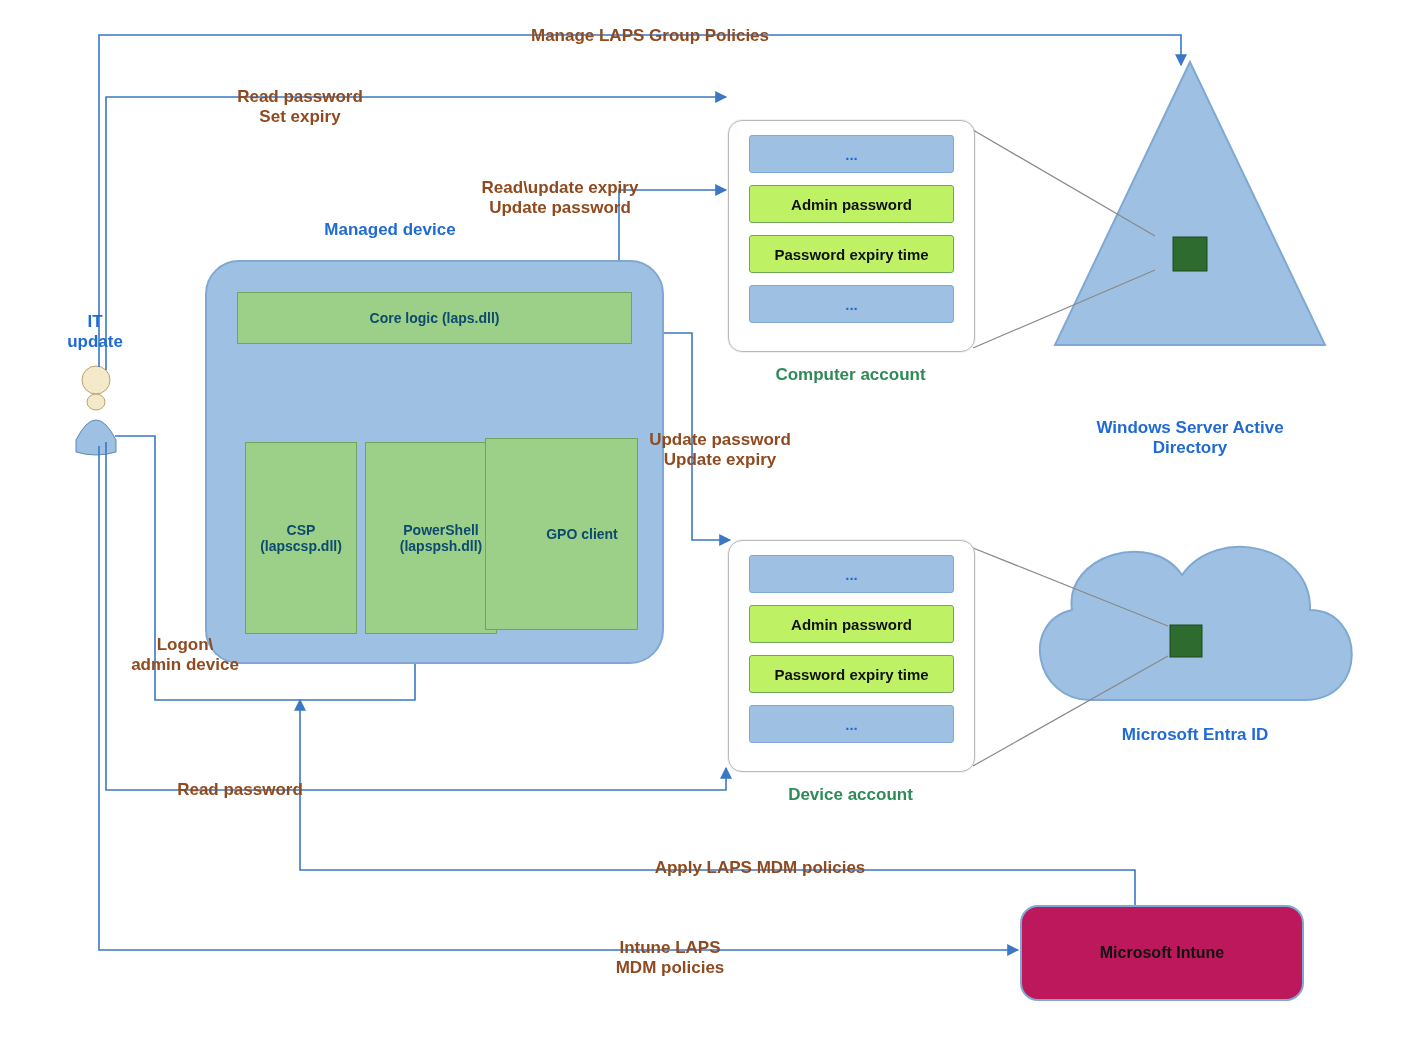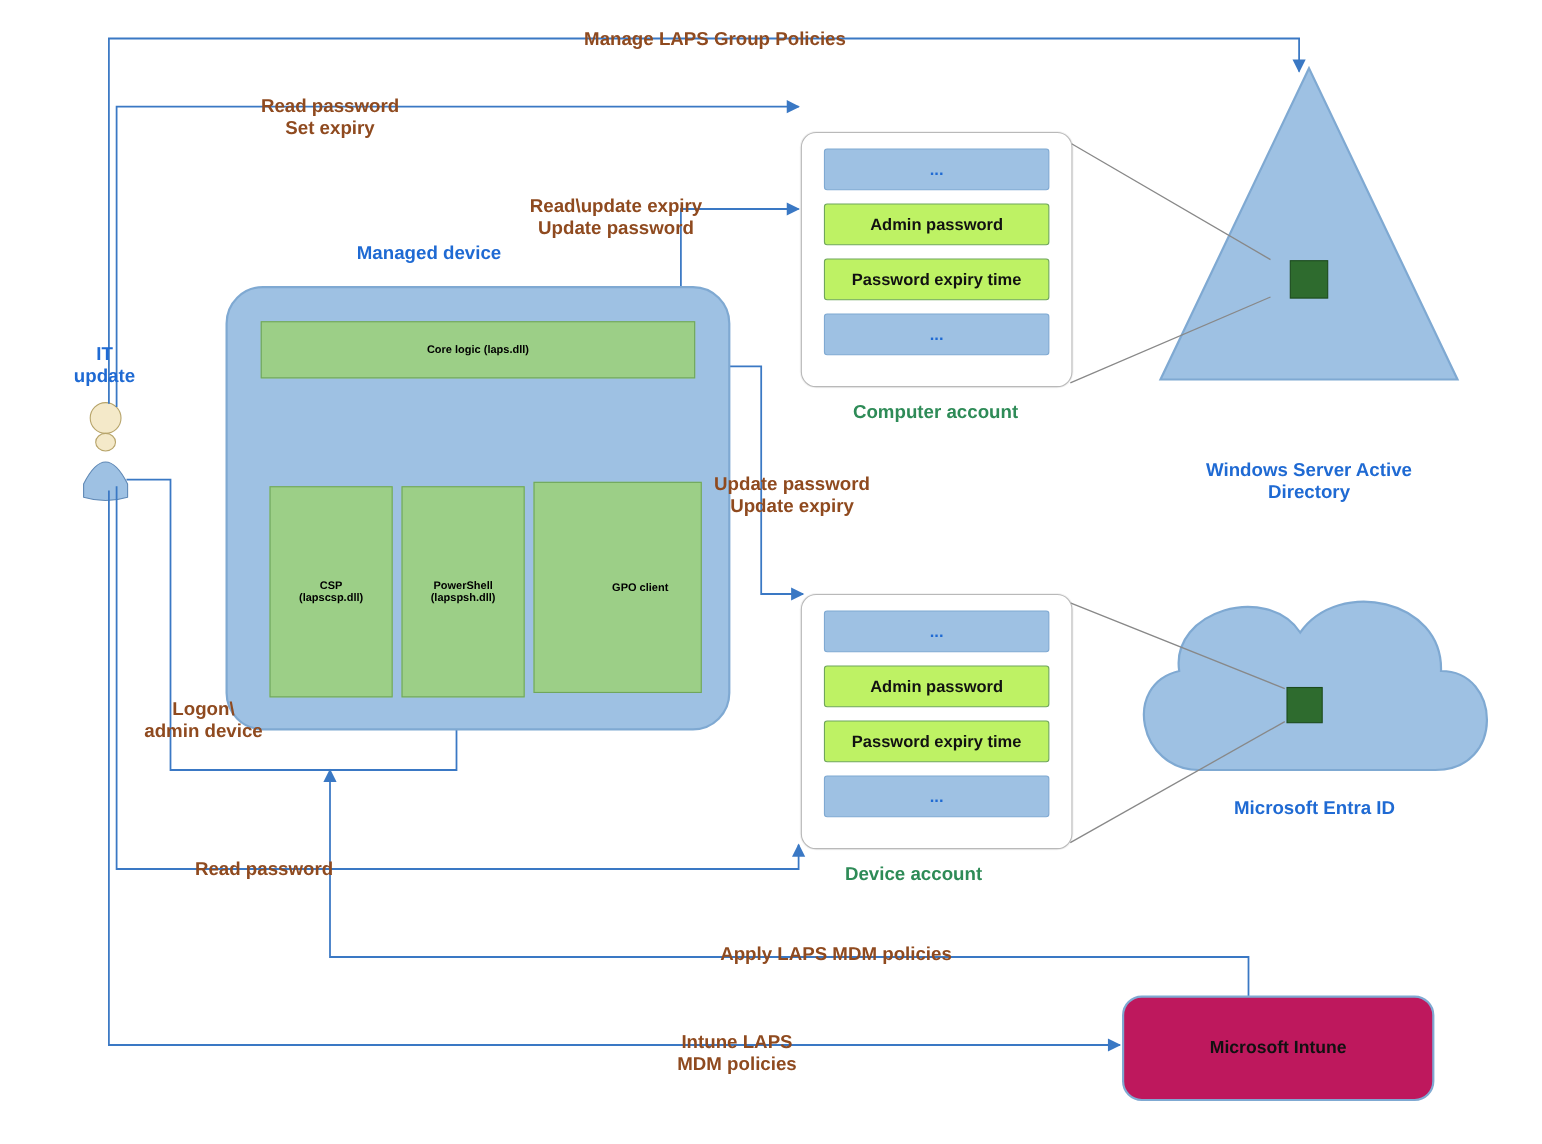--- a/index.html
+++ b/index.html
@@ -4,21 +4,21 @@
 <style>
   html,body{margin:0;padding:0;background:#fff;font-family:"Segoe UI",Arial,sans-serif;}
   #stage{position:relative;width:1402px;height:1040px;}
   .abs{position:absolute;}
   .label{font-size:17px;font-weight:600;text-align:center;white-space:pre-line;}
   .edge-label{color:#8f4a1f;}
   .blue-label{color:#1f6ad3;}
   .green-label{color:#2e8b57;}
   
   .device-box{background:#9ec1e3;border:2px solid #7fa9d2;border-radius:34px;}
-  .green-box{background:#9ccf87;border:1px solid #6fa65c;display:flex;align-items:center;justify-content:center;text-align:center;font-size:10px;font-weight:600;color:#000000;white-space:pre-line;}
+  .green-box{background:#9ccf87;border:1px solid #6fa65c;display:flex;align-items:center;justify-content:center;text-align:center;font-size:14px;font-weight:600;color:#0c4a6e;white-space:pre-line;}
   
   .acct{background:#fff;border:1px solid #b9b9b9;border-radius:14px;box-shadow:0 0 0 1px rgba(0,0,0,.05);}
   .slot{position:absolute;left:20px;right:20px;height:36px;border-radius:3px;display:flex;align-items:center;justify-content:center;font-size:15px;font-weight:600;}
   .slot-blue{background:#9ec1e3;border:1px solid #7fa9d2;color:#1f6ad3;}
   .slot-green{background:#bef264;border:1px solid #6fa65c;color:#111;}
   
   .intune{background:#be185d;border:2px solid #7fa9d2;border-radius:18px;display:flex;align-items:center;justify-content:center;font-size:16px;font-weight:700;color:#111;}
   svg{position:absolute;left:0;top:0;}
   .arrow{stroke:#3a78c4;stroke-width:1.6;fill:none;}
   .leader{stroke:#888;stroke-width:1.2;fill:none;}
@@ -83,40 +83,40 @@
   </svg>
 
   <div class="abs label blue-label" style="left:40px;top:312px;width:110px;">IT
 update</div>
 
   <div class="abs label blue-label" style="left:260px;top:220px;width:260px;">Managed device</div>
   <div class="abs device-box" style="left:205px;top:260px;width:455px;height:400px;">
     <div class="abs green-box" style="left:30px;top:30px;right:30px;height:50px;">Core logic (laps.dll)</div>
     <div class="abs green-box" style="left:38px;top:180px;width:110px;height:190px;">CSP
 (lapscsp.dll)</div>
-    <div class="abs green-box" style="left:158px;top:180px;width:110px;height:190px;">PowerShell
+    <div class="abs green-box" style="left:158px;top:180px;width:110px;height:190px;padding-left:20px;">PowerShell
 (lapspsh.dll)</div>
     <div class="abs green-box" style="left:278px;top:176px;width:110px;height:190px;padding-left:41px;">GPO client</div>
   </div>
 
   <div class="abs acct" style="left:728px;top:120px;width:245px;height:230px;">
     <div class="slot slot-blue" style="top:14px;">...</div>
     <div class="slot slot-green" style="top:64px;">Admin password</div>
     <div class="slot slot-green" style="top:114px;">Password expiry time</div>
     <div class="slot slot-blue" style="top:164px;">...</div>
   </div>
   <div class="abs label green-label" style="left:728px;top:365px;width:245px;">Computer account</div>
 
   <div class="abs acct" style="left:728px;top:540px;width:245px;height:230px;">
     <div class="slot slot-blue" style="top:14px;">...</div>
     <div class="slot slot-green" style="top:64px;">Admin password</div>
     <div class="slot slot-green" style="top:114px;">Password expiry time</div>
     <div class="slot slot-blue" style="top:164px;">...</div>
   </div>
-  <div class="abs label green-label" style="left:708px;top:785px;width:245px;">Device account</div>
+  <div class="abs label green-label" style="left:728px;top:785px;width:245px;">Device account</div>
 
   <div class="abs label blue-label" style="left:1060px;top:370px;width:260px;margin-top:48px;">Windows Server Active
 Directory</div>
 
   <div class="abs label blue-label" style="left:1070px;top:725px;width:250px;">Microsoft Entra ID</div>
 
   <div class="abs intune" style="left:1020px;top:905px;width:280px;height:92px;">Microsoft Intune</div>
 
   <div class="abs label edge-label" style="left:470px;top:26px;width:360px;">Manage LAPS Group Policies</div>
   <div class="abs label edge-label" style="left:200px;top:87px;width:200px;">Read password

